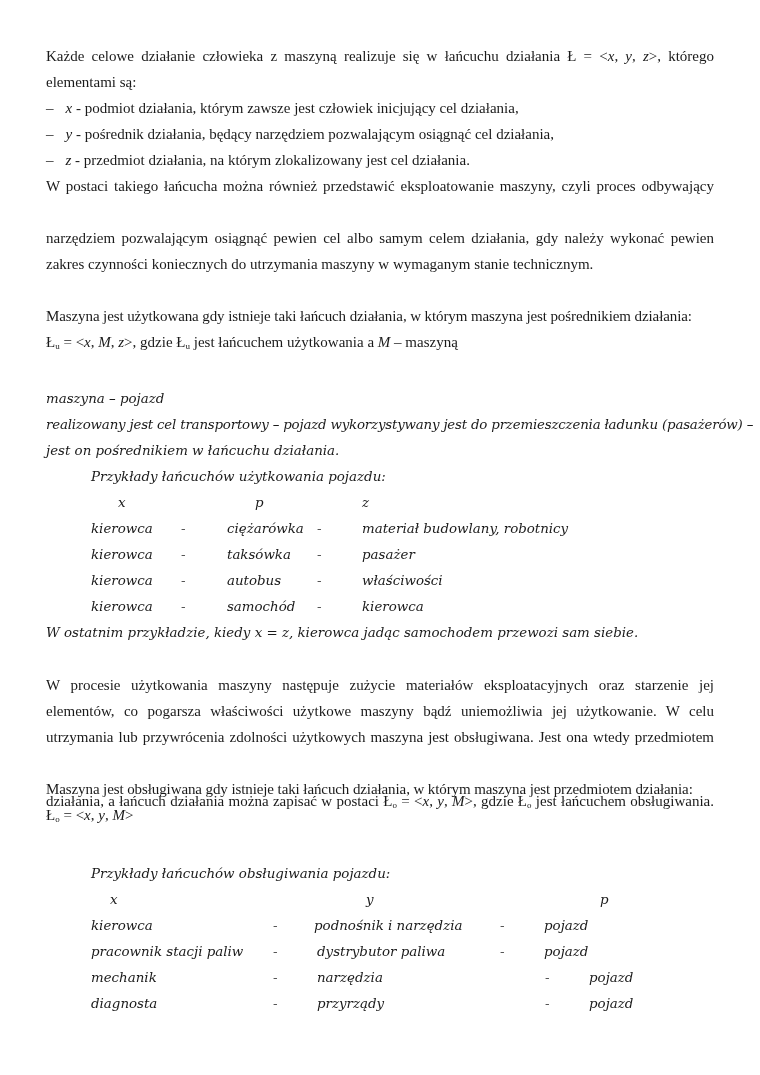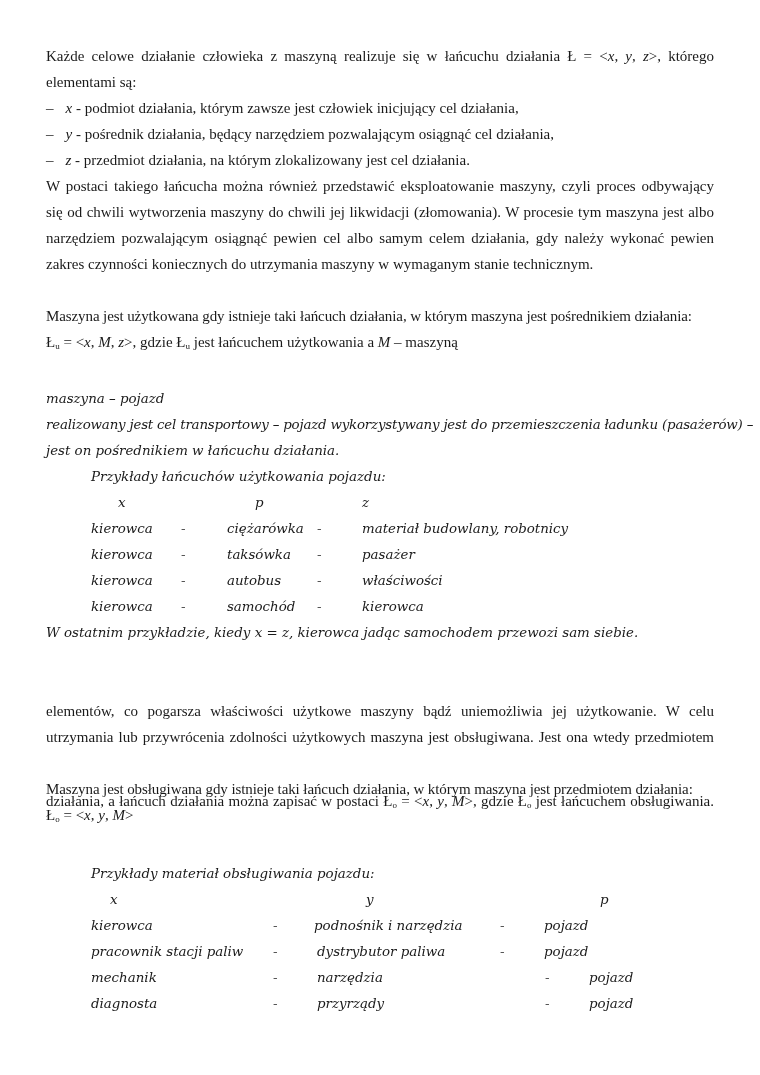--- a/index.html
+++ b/index.html
@@ -27,21 +27,20 @@
     <span>–</span><span style="display:inline-block;width:12px"></span><i class="v">x</i><span> - podmiot działania, którym zawsze jest człowiek inicjujący cel działania,</span>
   </div>
   <div class="line serif" style="top:124px; left:46px;">
     <span>–</span><span style="display:inline-block;width:12px"></span><i class="v">y</i><span> - pośrednik działania, będący narzędziem pozwalającym osiągnąć cel działania,</span>
   </div>
   <div class="line serif" style="top:150px; left:46px;">
     <span>–</span><span style="display:inline-block;width:12px"></span><i class="v">z</i><span> - przedmiot działania, na którym zlokalizowany jest cel działania.</span>
   </div>
 
   <div class="line serif just" style="top:176px;">W postaci takiego łańcucha można również przedstawić eksploatowanie maszyny, czyli proces odbywający</div>
-  <div class="line serif just" style="top:202px;">się od chwili wytworzenia maszyny do chwili jej likwidacji (złomowania). W procesie tym maszyna jest albo</div>
   <div class="line serif just" style="top:228px;">narzędziem pozwalającym osiągnąć pewien cel albo samym celem działania, gdy należy wykonać pewien</div>
   <div class="line serif left" style="top:254px;text-align:center;">zakres czynności koniecznych do utrzymania maszyny w wymaganym stanie technicznym.</div>
 
   <div class="line serif left" style="top:306px; width:668px; letter-spacing:-0.1px;">Maszyna jest użytkowana gdy istnieje taki łańcuch działania, w którym maszyna jest pośrednikiem działania:</div>
   <div class="line serif left" style="top:332px;">
     <span>Ł</span><sub>u</sub><span> = &lt;</span><i class="v">x</i><span>, </span><i class="v">M</i><span>, </span><i class="v">z</i><span>&gt;, gdzie Ł</span><sub>u</sub><span> jest łańcuchem użytkowania a </span><i class="v">M</i><span> – maszyną</span>
   </div>
 
   <div class="line ital left" style="top:389px;">maszyna – pojazd</div>
   <div class="line ital just" style="top:415px; letter-spacing:-0.2px;">realizowany jest cel transportowy – pojazd wykorzystywany jest do przemieszczenia ładunku (pasażerów) –</div>
@@ -73,30 +72,31 @@
 
     <div class="cell ital" style="top:597px; left:91px;">kierowca</div>
     <div class="cell ital dash" style="top:597px; left:181px;">-</div>
     <div class="cell ital" style="top:597px; left:227px;">samochód</div>
     <div class="cell ital dash" style="top:597px; left:317px;">-</div>
     <div class="cell ital" style="top:597px; left:362px;">kierowca</div>
   </div>
 
   <div class="line ital left" style="top:623px;">W ostatnim przykładzie, kiedy x = z, kierowca jadąc samochodem przewozi sam siebie.</div>
 
+  <div class="line serif just" style="top:675px;">W procesie użytkowania maszyny następuje zużycie materiałów eksploatacyjnych oraz starzenie jej</div>
   <div class="line serif just" style="top:701px;">elementów, co pogarsza właściwości użytkowe maszyny bądź uniemożliwia jej użytkowanie. W celu</div>
   <div class="line serif just" style="top:727px;">utrzymania lub przywrócenia zdolności użytkowych maszyna jest obsługiwana. Jest ona wtedy przedmiotem</div>
   <div class="line serif just" style="top:791px;"><span>działania, a łańcuch działania można zapisać w postaci Ł</span><sub>o</sub><span> = &lt;</span><i class="v">x</i><span>, </span><i class="v">y</i><span>, </span><i class="v">M</i><span>&gt;, gdzie Ł</span><sub>o</sub><span> jest łańcuchem obsługiwania.</span></div>
 
   <div class="line serif left" style="top:779px; width:668px; letter-spacing:-0.1px;">Maszyna jest obsługiwana gdy istnieje taki łańcuch działania, w którym maszyna jest przedmiotem działania:</div>
   <div class="line serif left" style="top:805px;">
     <span>Ł</span><sub>o</sub><span> = &lt;</span><i class="v">x</i><span>, </span><i class="v">y</i><span>, </span><i class="v">M</i><span>&gt;</span>
   </div>
 
-  <div class="line ital" style="top:864px; left:91px;">Przykłady materiał obsługiwania pojazdu:</div>
+  <div class="line ital" style="top:864px; left:91px;">Przykłady łańcuchów obsługiwania pojazdu:</div>
 
   <div>
     <div class="cell ital" style="top:890px; left:110px;">x</div>
     <div class="cell ital" style="top:890px; left:366px;">y</div>
     <div class="cell ital" style="top:890px; left:600px;">p</div>
 
     <div class="cell ital" style="top:916px; left:91px;">kierowca</div>
     <div class="cell ital dash" style="top:916px; left:273px;">-</div>
     <div class="cell ital" style="top:916px; left:314px;">podnośnik i narzędzia</div>
     <div class="cell ital dash" style="top:916px; left:500px;">-</div>

